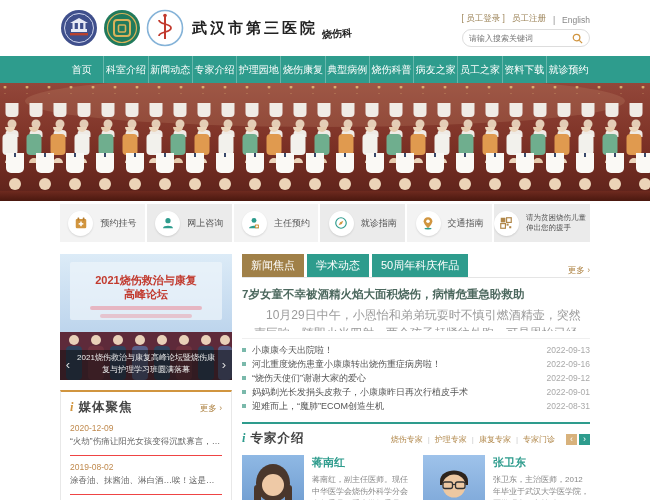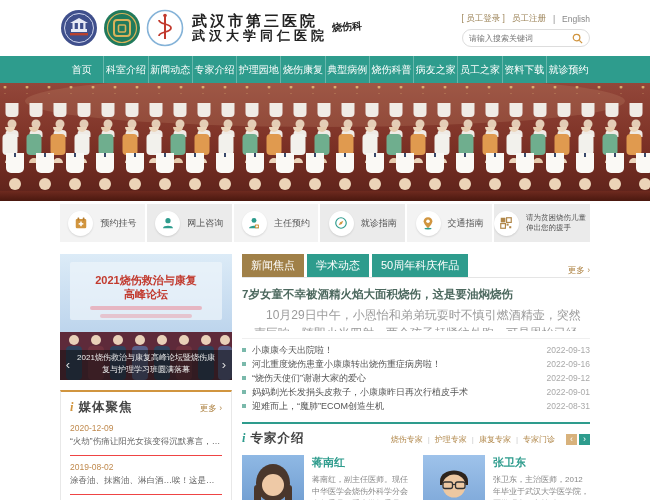--- a/index.html
+++ b/index.html
@@ -8,21 +8,21 @@
   .container { width:530px; margin:0 auto; }
 
   
   .topbar { height:56px; display:flex; align-items:center; }
   .logos { display:flex; gap:5px; align-items:center; }
   .brand { margin-left:8px; line-height:1.15; position:relative; }
   .brand .l1 { font-size:15px; font-weight:bold; color:#222; letter-spacing:3px; }
   .brand .l2 { font-size:13px; font-weight:bold; color:#222; letter-spacing:4px; }
   .brand .dept { position:absolute; right:-34px; top:9px; font-size:10px; font-weight:bold; color:#222; transform:rotate(-4deg); }
   .top-right { margin-left:auto; display:flex; flex-direction:column; align-items:flex-end; gap:4px; padding-top:4px; }
-  .top-links { font-size:8.5px; color:#888; display:flex; gap:7px; align-items:center; }
+  .top-links { font-size:8.5px; color:#888; display:flex; gap:7px; align-items:flex-end; }
   .top-links .staff { color:#9b8256; cursor:pointer; }
   .searchbox { width:128px; height:18px; border:1px solid #ddd; border-radius:9px; display:flex; align-items:center; padding:0 6px; }
   .searchbox input { border:0; outline:0; flex:1; font-size:8px; color:#666; background:transparent; width:90px; }
 
   
   .nav { background:#2e9c8d; height:27px; }
   .nav .container { display:flex; height:35px; }
   .nav-item { flex:1; text-align:center; font-size:10px; color:#fff; line-height:27px; cursor:pointer; white-space:nowrap; }
   .nav-item + .nav-item { border-left:1px solid rgba(255,255,255,.28); }
 
@@ -115,21 +115,20 @@
       </svg>
       <svg width="38" height="38" viewBox="0 0 38 38">
         <circle cx="19" cy="19" r="17.5" fill="#fff" stroke="#85b3d8" stroke-width="1.6"></circle>
         <line x1="19" y1="7" x2="19" y2="30" stroke="#c23a2e" stroke-width="2"></line>
         <path d="M13 11 C13 16 25 14 25 19 C25 24 13 22 13 27" fill="none" stroke="#c23a2e" stroke-width="1.8"></path>
         <circle cx="19" cy="6.5" r="1.8" fill="#c23a2e"></circle>
       </svg>
     </div>
     <div class="brand">
       <div class="l1">武汉市第三医院</div>
-      <div class="l2">武汉大学同仁医院</div>
       <div class="dept">烧伤科</div>
     </div>
     <div class="top-right">
       <div class="top-links">
         <span class="staff">[ 员工登录 ]</span>
         <span class="staff">员工注册</span>
         <span>|</span>
         <span>English</span>
       </div>
       <div class="searchbox">
@@ -338,21 +337,21 @@
     </div>
 
     <div class="col-r">
       <div>
         <div class="tabs">
           <div class="tab active">新闻焦点</div>
           <div class="tab">学术动态</div>
           <div class="tab">50周年科庆作品</div>
           <span class="more">更多 ›</span>
         </div>
-        <div class="headline">7岁女童不幸被酒精火焰大面积烧伤，这是要油焖烧伤</div>
+        <div class="headline">7岁女童不幸被酒精火焰大面积烧伤，病情危重急盼救助</div>
         <div class="excerpt">10月29日中午，小恩怡和弟弟玩耍时不慎引燃酒精壶，突然一声巨响，随即火光四射，两个孩子赶紧往外跑，可是恩怡已经被火困…</div>
         <div class="n-list">
           <div class="n-row">
             <span class="bullet"></span>
             <span class="n-title">小康康今天出院啦！</span>
             <span class="n-date">2022-09-13</span>
           </div>
           <div class="n-row">
             <span class="bullet"></span>
             <span class="n-title">河北重度烧伤患童小康康转出烧伤重症病房啦！</span>

